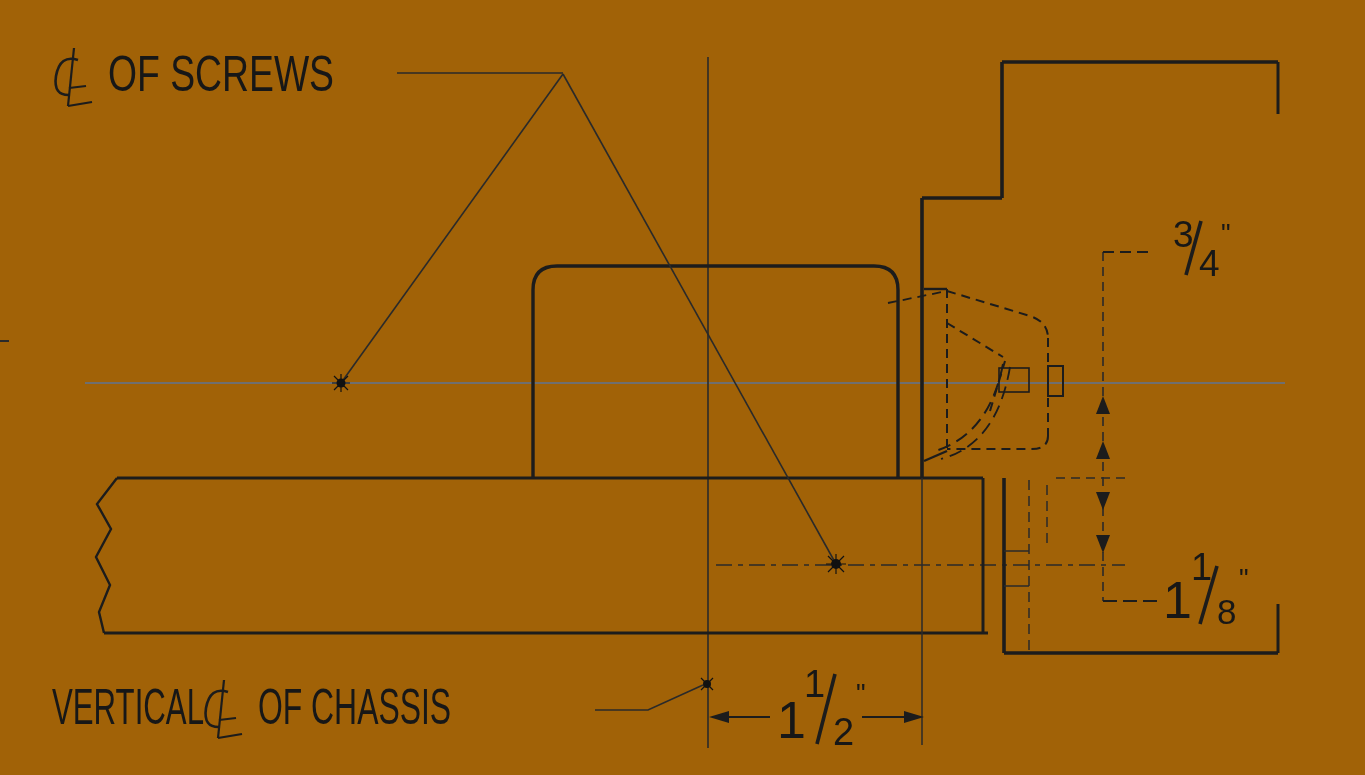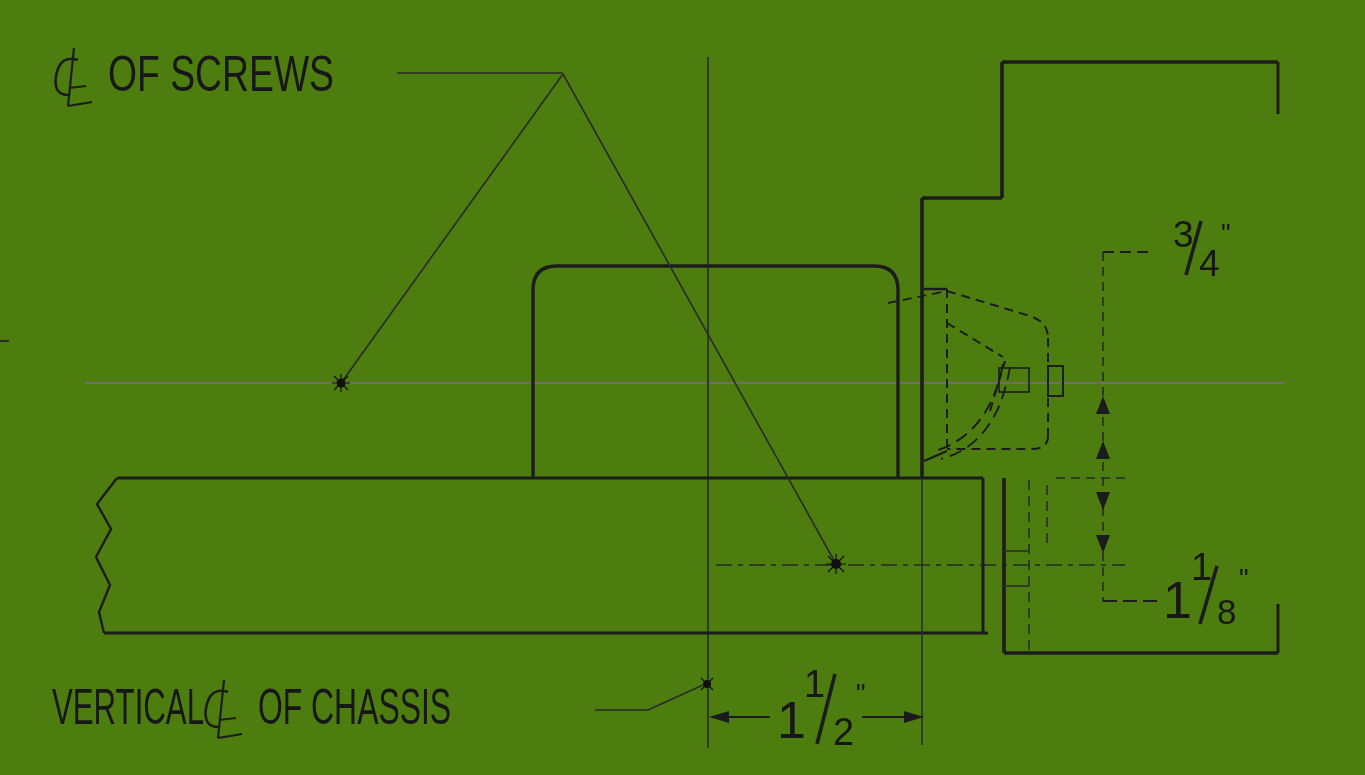--- a/index.html
+++ b/index.html
@@ -1,16 +1,16 @@
 <!DOCTYPE html>
 <html><head>
 <meta charset="utf-8">
 <style>
   html,body{margin:0;padding:0;background:#ffffff;}
-  .stage{position:relative;width:1365px;height:775px;background:#4d7c0f;overflow:hidden;}
+  .stage{position:relative;width:1365px;height:775px;background:#a16207;overflow:hidden;}
   svg{position:absolute;left:0;top:0;}
   text{font-family:"Liberation Sans",sans-serif;fill:#171717;}
   .ink{stroke:#1c1c1c;fill:none;}
   .thin{stroke:#2a2a2a;fill:none;}
   .grayline{stroke:#6f6f6f;fill:none;}
   .hid{stroke:#1c1c1c;fill:none;stroke-dasharray:9 6;}
   .arrow{fill:#1c1c1c;stroke:none;}
   .dot{fill:#111;stroke:none;}
 </style>
 </head>

